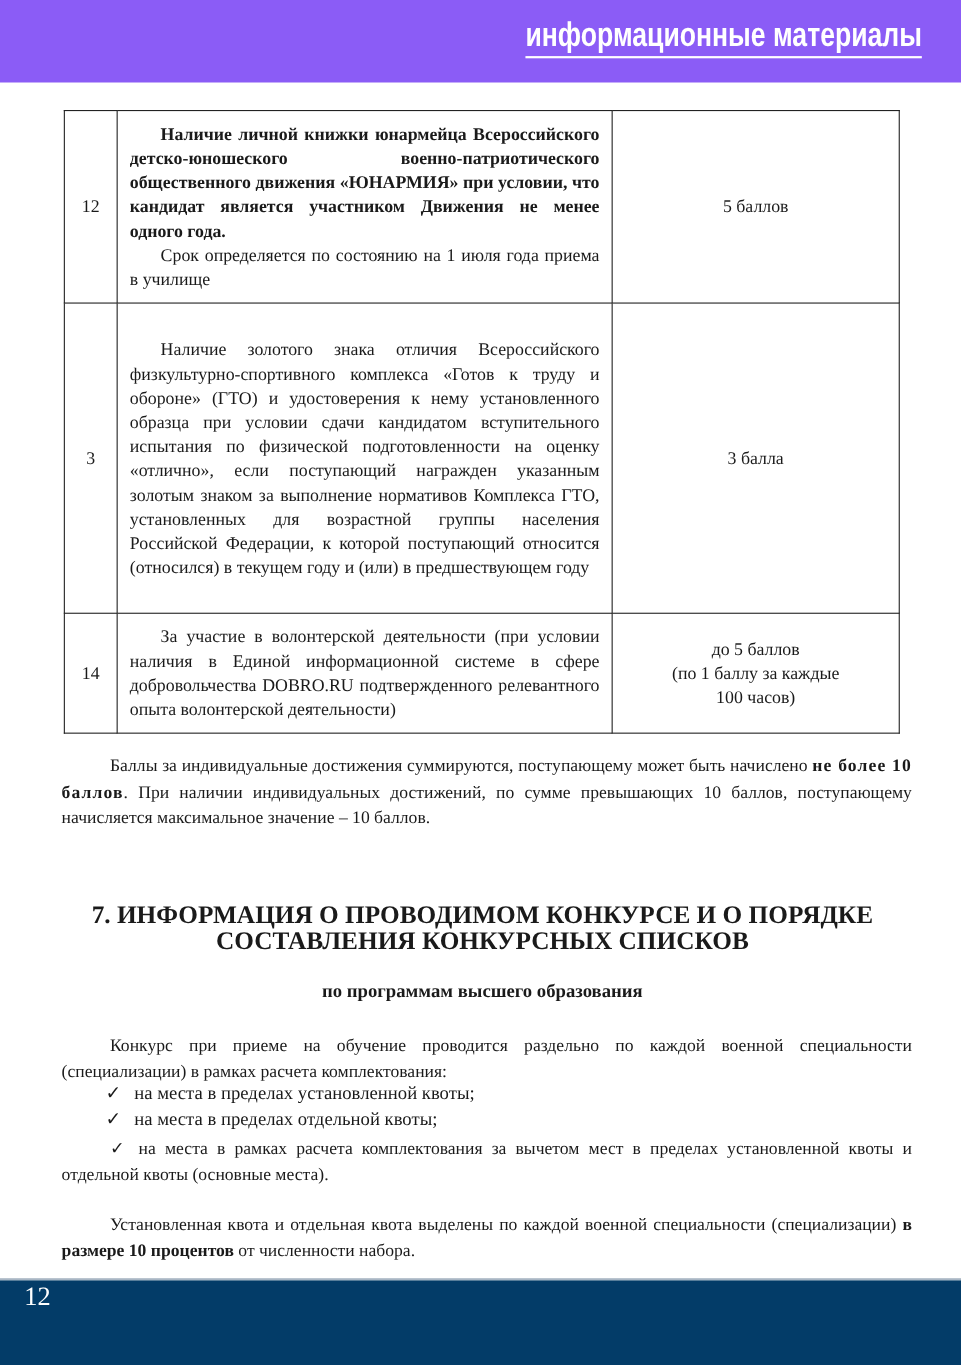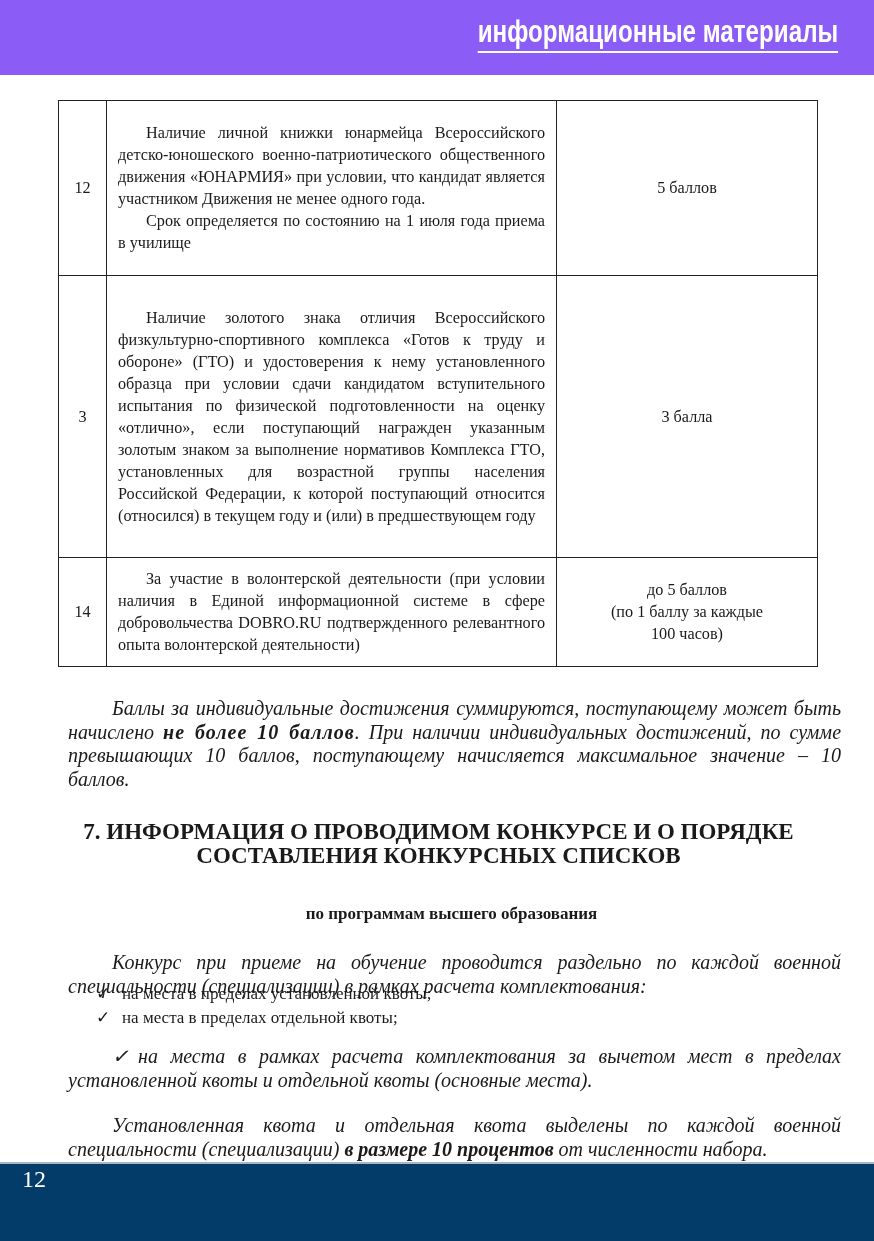--- a/index.html
+++ b/index.html
@@ -22,33 +22,33 @@
   }
   table.scores {
     position: absolute; left: 58px; top: 100px; width: 760px;
     border-collapse: collapse; font-size: 16.2px; line-height: 22px;
   }
   table.scores td { border: 1.6px solid #222; vertical-align: middle; padding: 0; }
   td.num { width: 47px; text-align: center; }
   td.desc { width: 427px; padding: 0 11px 0 11px !important; text-align: justify; }
   td.pts { text-align: center; }
   .desc p { margin: 0; text-indent: 28px; text-align: justify; text-align-last: left; }
-  .desc p.just-last { text-align-last: justify; }
+  .desc p.just-last { text-align-last: justify; font-weight: bold; }
   .para {
     position: absolute; left: 52px; width: 773px;
-    font-size: 20px; line-height: 23.5px; text-align: justify; margin: 16px; font-style: italic;
+    font-size: 16px; line-height: 23.5px; text-align: justify; margin: 4px;
   }
   .para .ind { display: inline-block; width: 44px; }
   .h-section {
     position: absolute; left: 52px; width: 773px; text-align: center;
     font-weight: bold; font-size: 23px; line-height: 24px; margin: 0;
   }
   .h-sub {
     position: absolute; left: 52px; width: 773px; text-align: center;
-    font-weight: bold; font-size: 17px; line-height: 22px; margin: 13px;
+    font-weight: bold; font-size: 17px; line-height: 22px; margin: 0;
   }
   .bullet-line { position: absolute; left: 52px; width: 773px; font-size: 17px; line-height: 23.5px; }
   .check { display: inline-block; width: 26px; margin-left: 44px; }
   .footer-line { position: absolute; left: 0; top: 1162px; width: 874px; height: 2px; background: #a9b6c4; }
   .footer-band { position: absolute; left: 0; top: 1164px; width: 874px; height: 77px; background: #033c68; }
   .page-num { position: absolute; left: 22px; top: 1165px; color: #fff; font-size: 24px; line-height: 28px; }
 </style>
 </head>
 <body>
 

